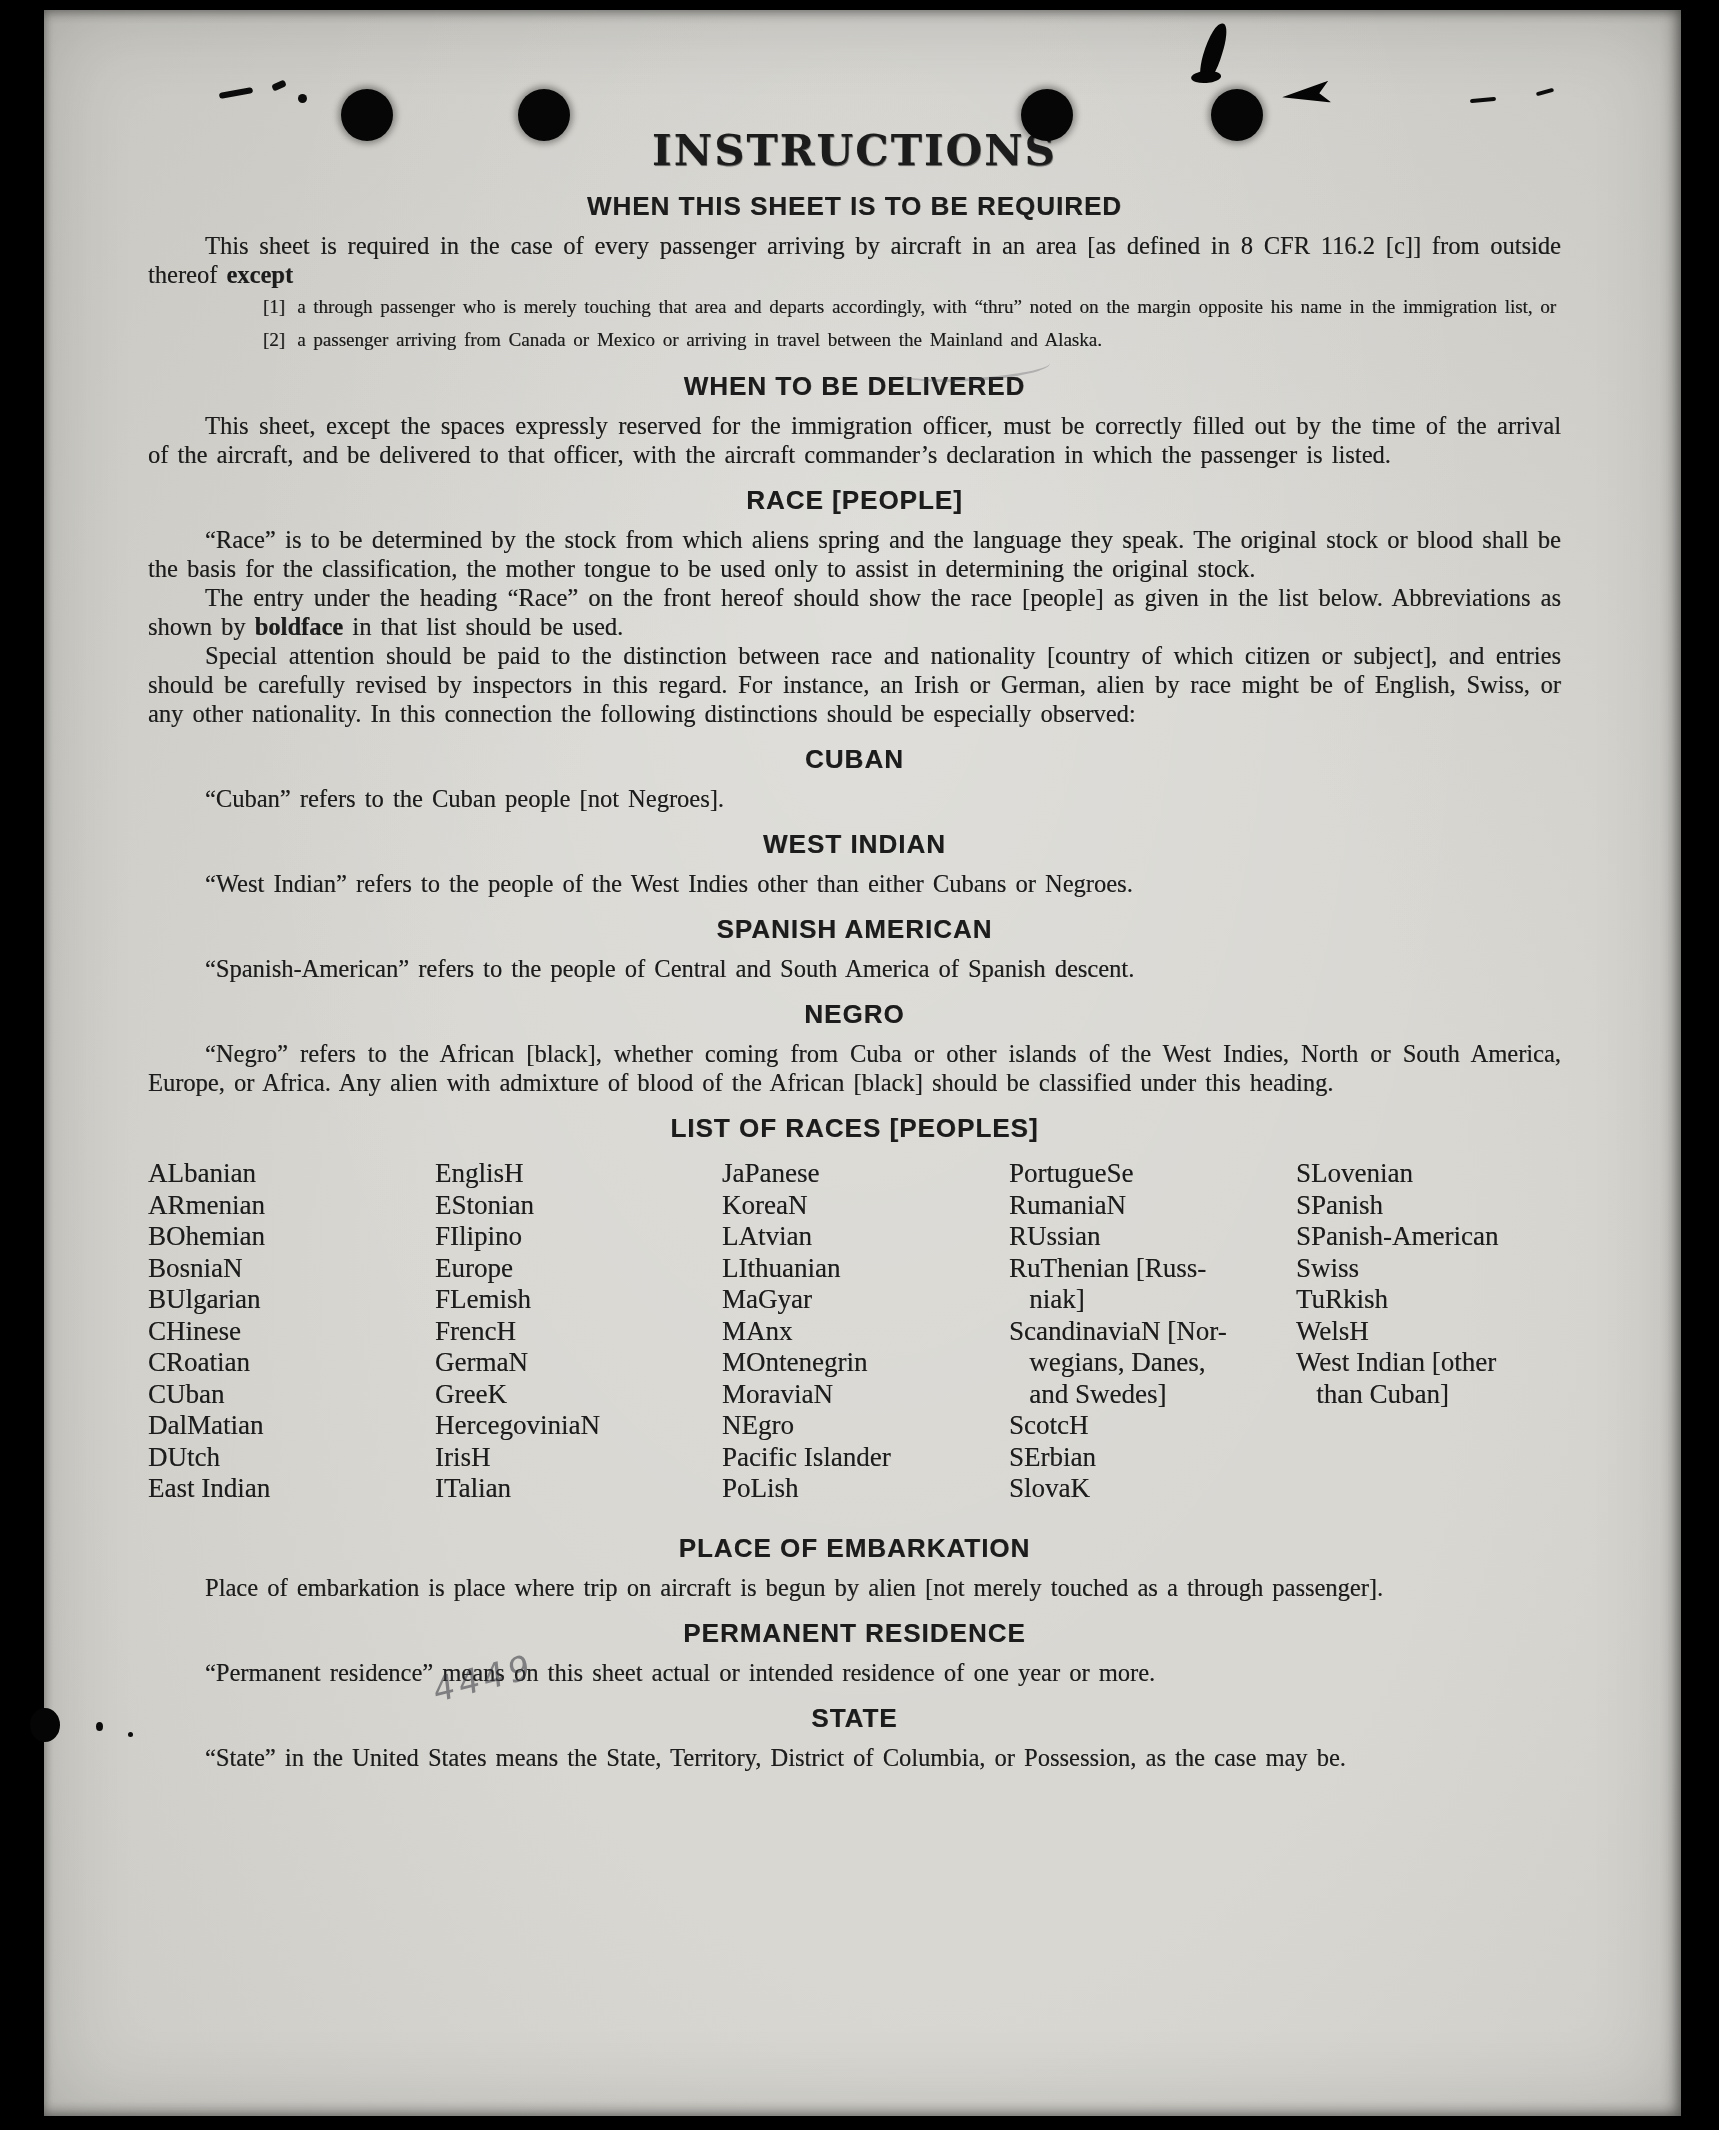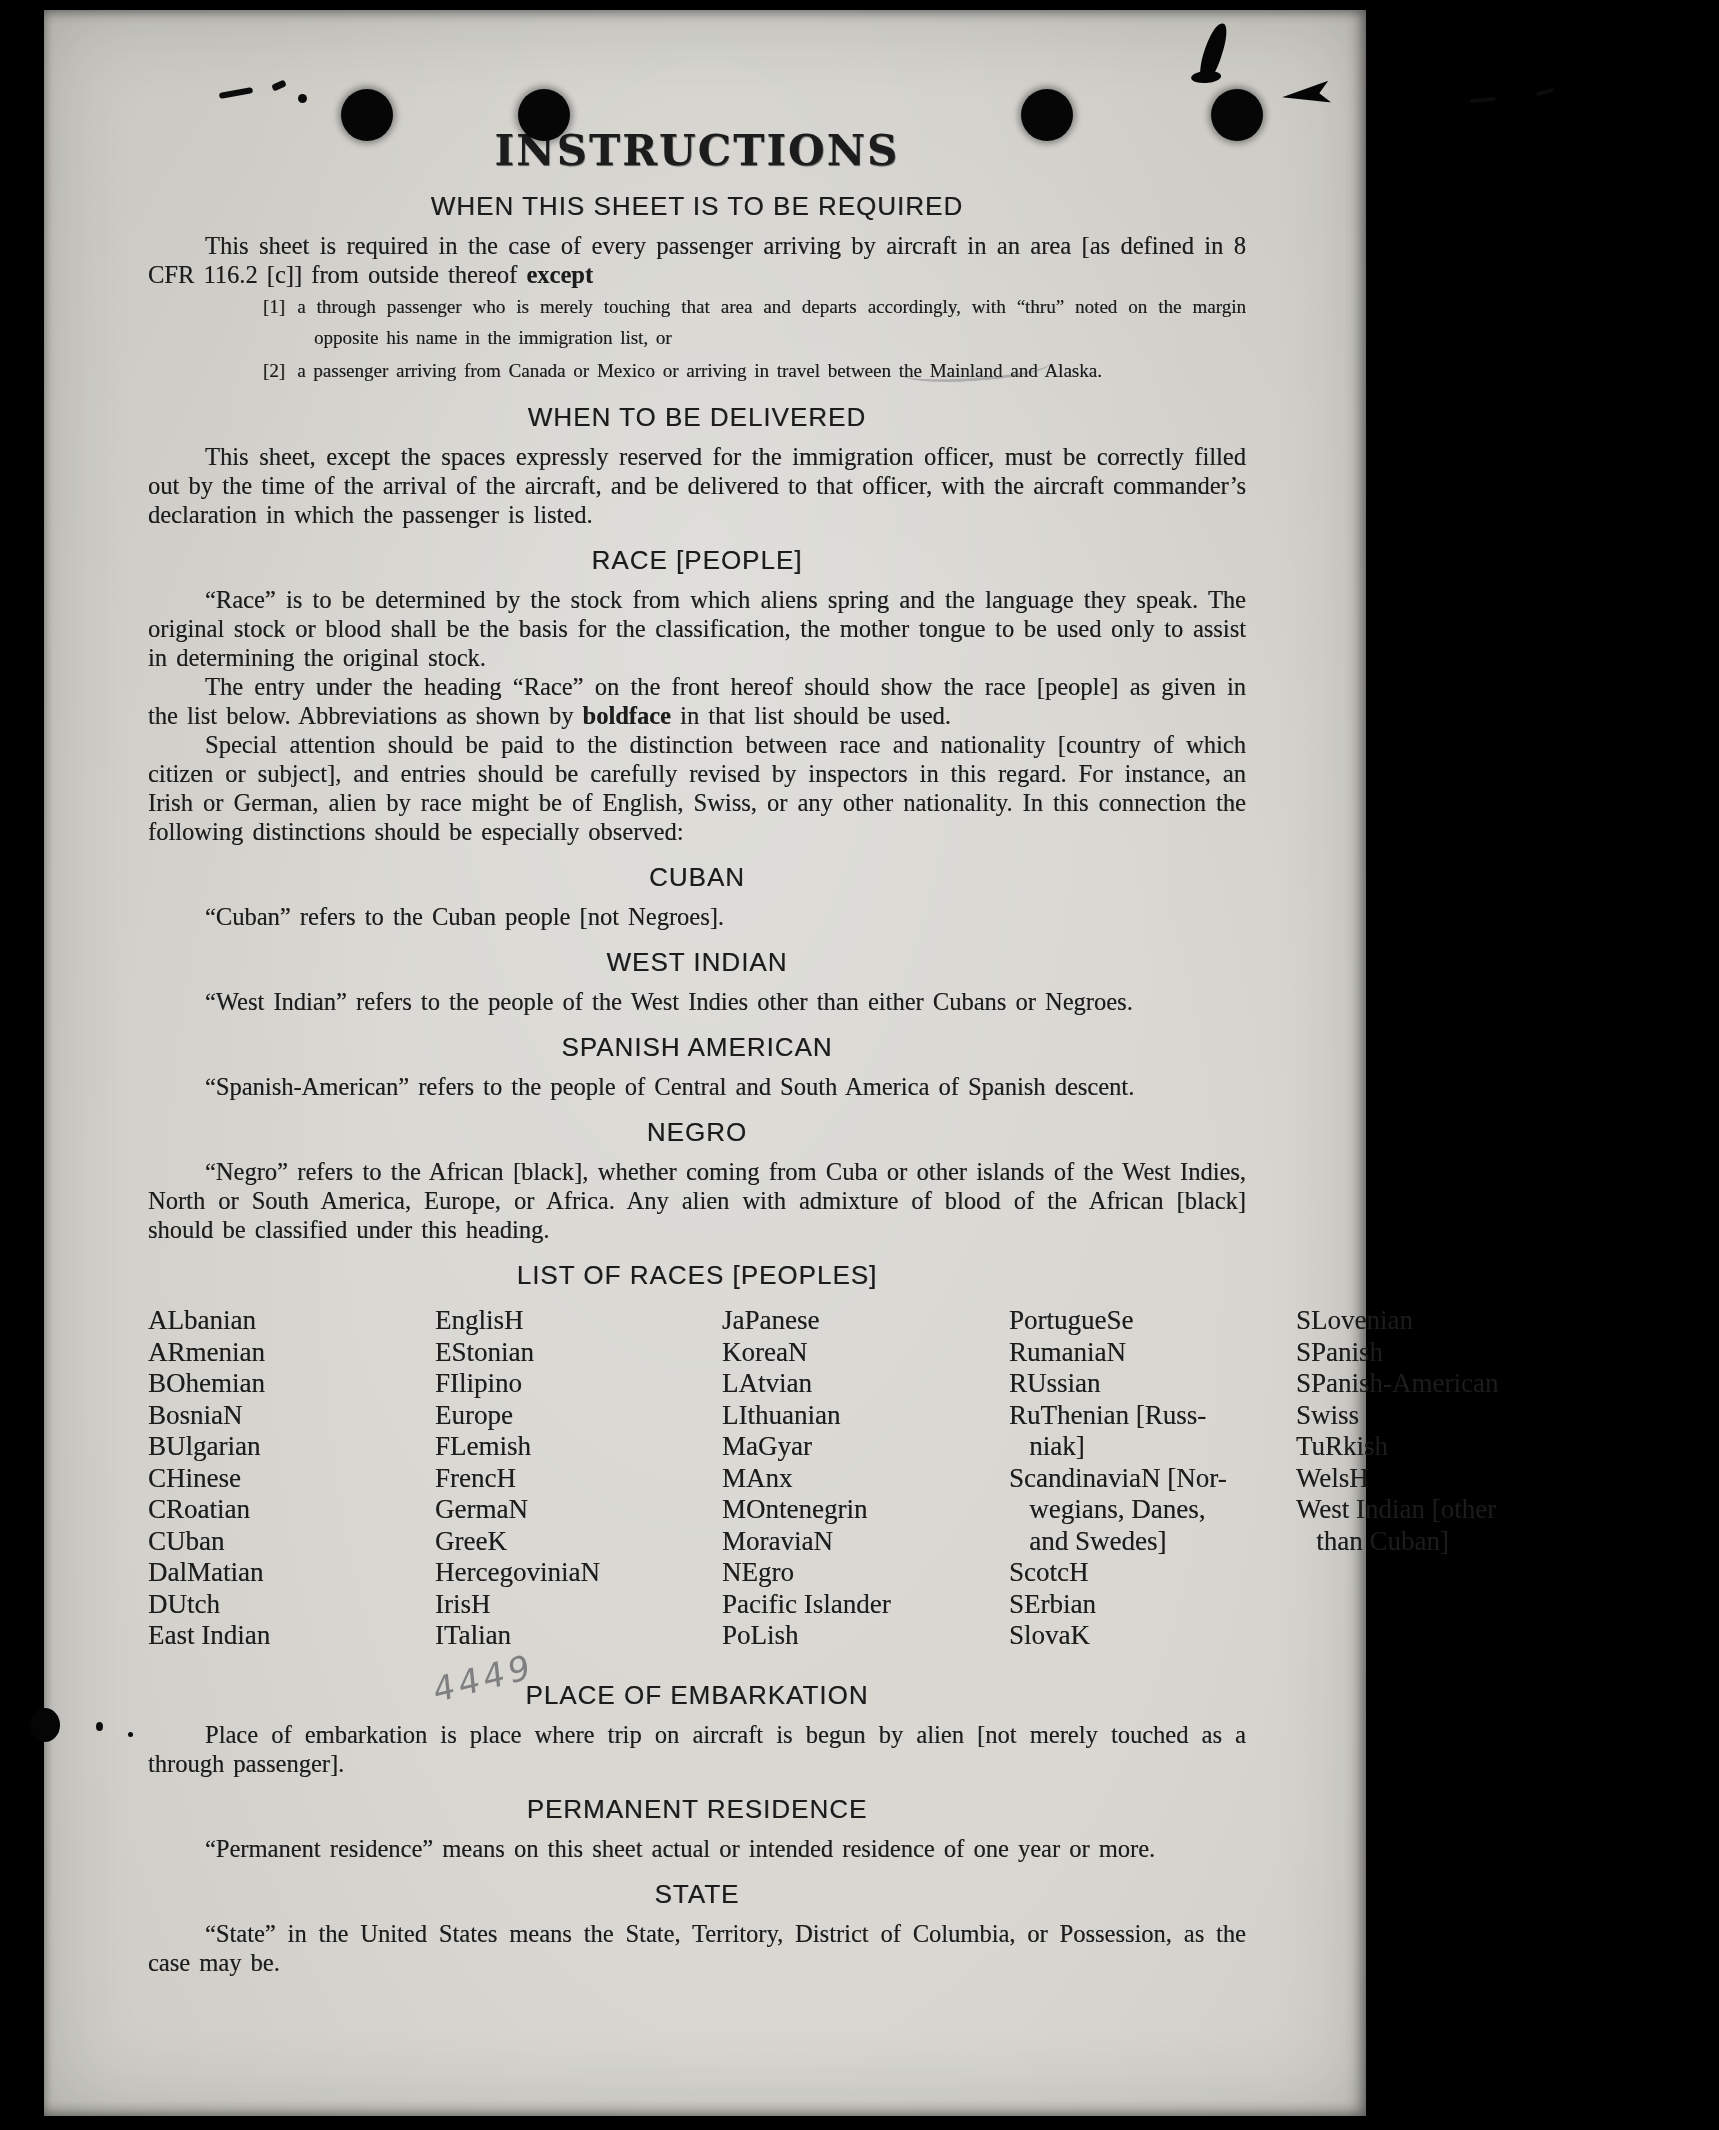--- a/index.html
+++ b/index.html
@@ -1,40 +1,40 @@
 <!DOCTYPE html>
 <html><head>
 <meta charset="utf-8">
 <style>
   html,body{margin:0;padding:0;}
   body{
     width:1719px;height:2130px;background:#000;position:relative;overflow:hidden;
     font-family:"Liberation Serif",serif;
   }
   .paper{
-    position:absolute;left:44px;top:10px;width:1322px;height:2106px;
+    position:absolute;left:44px;top:10px;width:1637px;height:2106px;
     background-color:#d5d4cf;
     background-image:
       radial-gradient(ellipse at 50% 28%, rgba(255,255,255,.18) 0%, rgba(255,255,255,0) 55%),
       radial-gradient(ellipse at 55% 60%, #d8d7d2 40%, #c8c7c1 100%);
     box-shadow: inset 0 0 90px rgba(0,0,0,.16), inset -7px 0 14px rgba(0,0,0,.30), inset 0 -5px 12px rgba(0,0,0,.22), inset 0 4px 10px rgba(0,0,0,.18);
     padding:116px 120px 0 104px;
     box-sizing:border-box;
     color:#1c1c1c;
   }
   .hole{
     position:absolute;width:52px;height:52px;border-radius:50%;background:#060606;
     box-shadow:0 0 6px 3px rgba(0,0,0,.35);
   }
   .title{
     font-family:"DejaVu Serif",serif;font-size:42px;font-weight:bold;letter-spacing:2px;
     text-align:center;margin:0 0 4px 0;text-shadow:.6px .6px .9px rgba(0,0,0,.55);
   }
   .hd{
-    font-family:"Liberation Sans",sans-serif;font-weight:400;font-size:26px;letter-spacing:1px;
+    font-family:"Liberation Sans",sans-serif;font-weight:700;font-size:26px;letter-spacing:1px;
     text-align:center;margin:16px 0 9px 0;text-shadow:.4px .4px .6px rgba(0,0,0,.45);
   }
   .body{
     font-size:24.5px;line-height:29px;text-align:justify;word-spacing:3px;margin:0;
     text-shadow:.3px .3px .5px rgba(10,10,10,.45);
   }
   .indent{text-indent:57px;}
   .numbered{
     font-size:19px;line-height:31px;text-align:justify;word-spacing:3px;
     padding-left:166px;text-indent:-51px;margin:2px 0 0 0;

